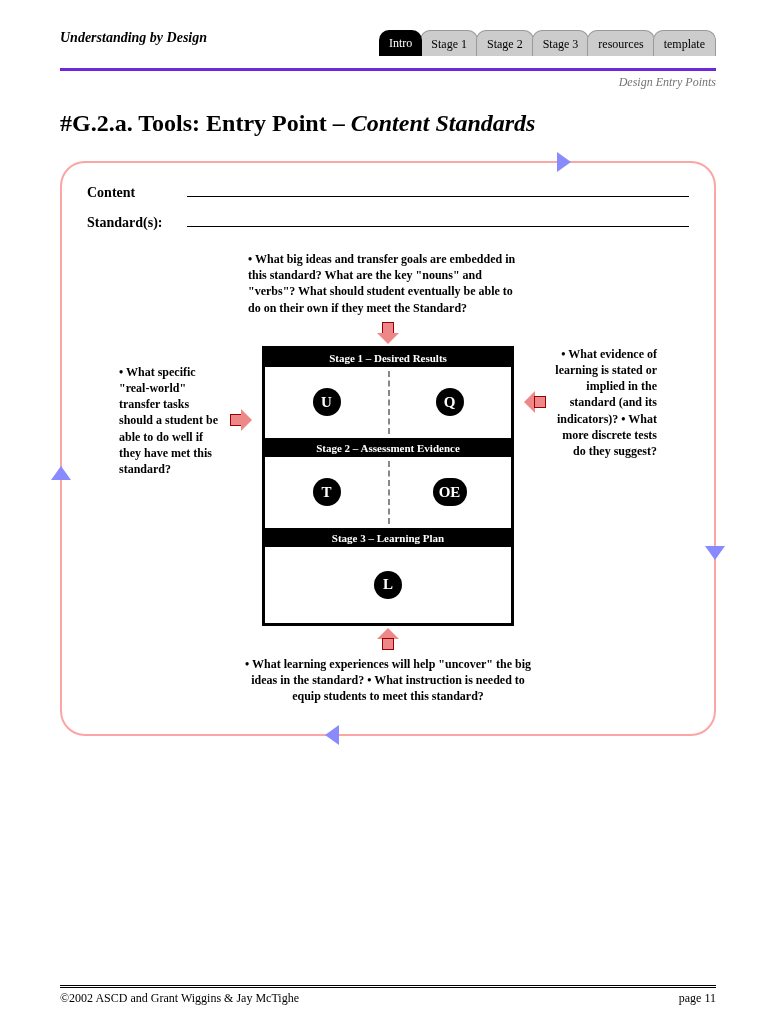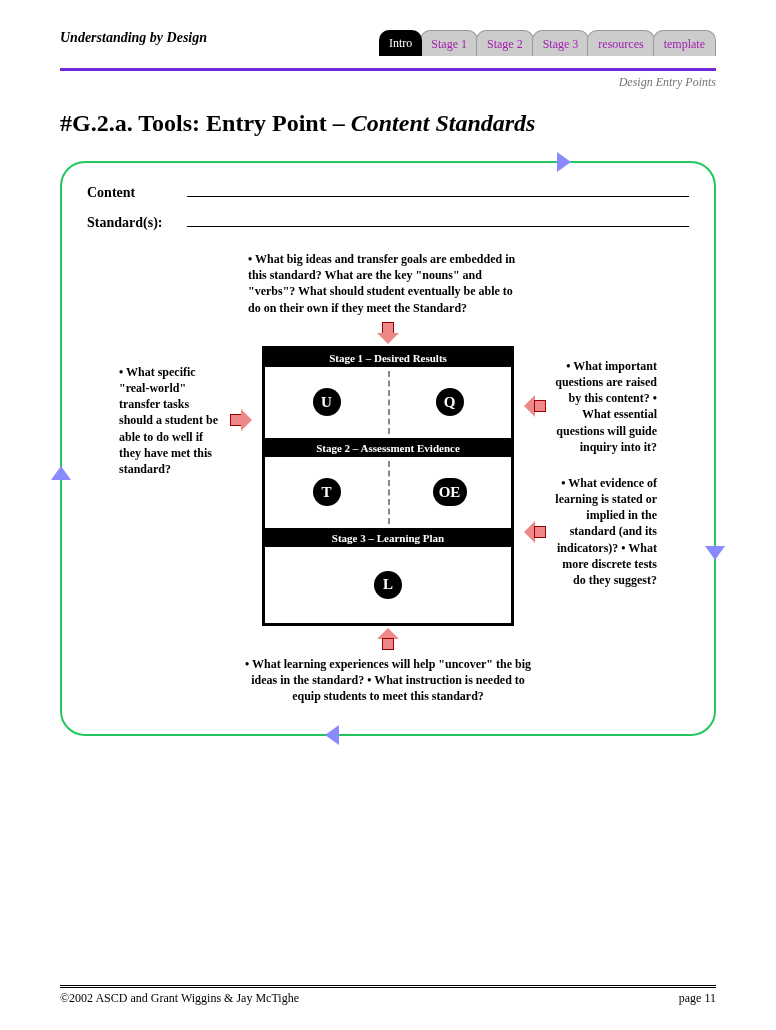--- a/index.html
+++ b/index.html
@@ -3,25 +3,25 @@
 <meta charset="utf-8">
 <style>
   * { box-sizing: border-box; margin: 0; padding: 0; }
   body { width: 776px; height: 1030px; background: #fff; font-family: Georgia, 'Times New Roman', serif; position: relative; }
   .page { padding: 30px 60px 20px 60px; position: relative; height: 100%; }
   .header-row { display: flex; align-items: flex-start; border-bottom: 3px solid #6d28d9; padding-bottom: 12px; }
   .header-title { font-weight: bold; font-style: italic; font-size: 14px; flex: 1; padding-bottom: 4px; }
   .tabs { display: flex; }
   .tab { font-size: 12px; padding: 6px 10px 4px 10px; border-radius: 10px 10px 0 0; margin-left: -2px; position: relative; }
   .tab.active { background: #000; color: #fff; z-index: 2; margin-left: 7px; }
-  .tab.inactive { background: #ccc; color: #a21caf; border: 1px solid #999; border-bottom: none; }
+  .tab.inactive { background: #ccc; color: #000000; border: 1px solid #999; border-bottom: none; }
   .subhead { text-align: right; font-style: italic; font-size: 12px; color: #737373; padding: 4px 0 10px 0; }
   .page-title { font-size: 24px; font-weight: bold; margin: 10px 0 24px 0; }
   .page-title .italic { font-style: italic; }
-  .frame { border: 2px solid #22c55e; border-radius: 25px; padding: 20px 25px 30px 25px; position: relative; }
+  .frame { border: 2px solid #fca5a5; border-radius: 25px; padding: 20px 25px 30px 25px; position: relative; }
   .frame-arrow { position: absolute; width: 0; height: 0; }
   .fa-top { top: -8px; right: 140px; border-left: 10px solid transparent; border-right: 10px solid transparent; border-bottom: 14px solid #8a8aff; transform: rotate(90deg); }
   .fa-right { right: -8px; top: 380px; border-top: 10px solid transparent; border-bottom: 10px solid transparent; border-left: 14px solid #8a8aff; transform: rotate(90deg);}
   .fa-bottom { bottom: -8px; left: 260px; border-left: 10px solid transparent; border-right: 10px solid transparent; border-top: 14px solid #8a8aff; transform: rotate(90deg);}
   .fa-left { left: -8px; top: 300px; border-top: 10px solid transparent; border-bottom: 10px solid transparent; border-right: 14px solid #8a8aff; transform: rotate(90deg);}
   .field-row { display: flex; align-items: baseline; margin-bottom: 12px; }
   .field-label { font-weight: bold; font-size: 14px; width: 100px; }
   .field-line { flex: 1; border-bottom: 1.5px solid #000; height: 14px; }
   .content-area { position: relative; margin-top: 20px; }
   .top-q { width: 280px; margin: 0 auto 6px auto; font-size: 12px; font-weight: bold; line-height: 1.35; }
@@ -124,24 +124,20 @@
           </div>
           <div class="stage-hdr">Stage 3 – Learning Plan</div>
           <div class="stage-body">
             <div class="cell" style="flex:2">
                 <div class="circle">L</div>
               </div>
           </div>
         </div>
 
         <div class="side-col right">
-          <div class="side-block" style="margin-top:12px">
-            <span class="red-arrow left"></span>
-            <div class="txt">• What important questions are raised by this content? • What essential questions will guide inquiry into it?</div>
-          </div>
           <div class="side-block">
             <span class="red-arrow left"></span>
             <div class="txt">• What evidence of learning is stated or implied in the standard (and its indicators)? • What more discrete tests do they suggest?</div>
           </div>
         </div>
       </div>
 
       <span class="red-arrow up"></span>
       <div class="bottom-q">• What learning experiences will help "uncover" the big ideas in the standard? • What instruction is needed to equip students to meet this standard?</div>
     </div>

